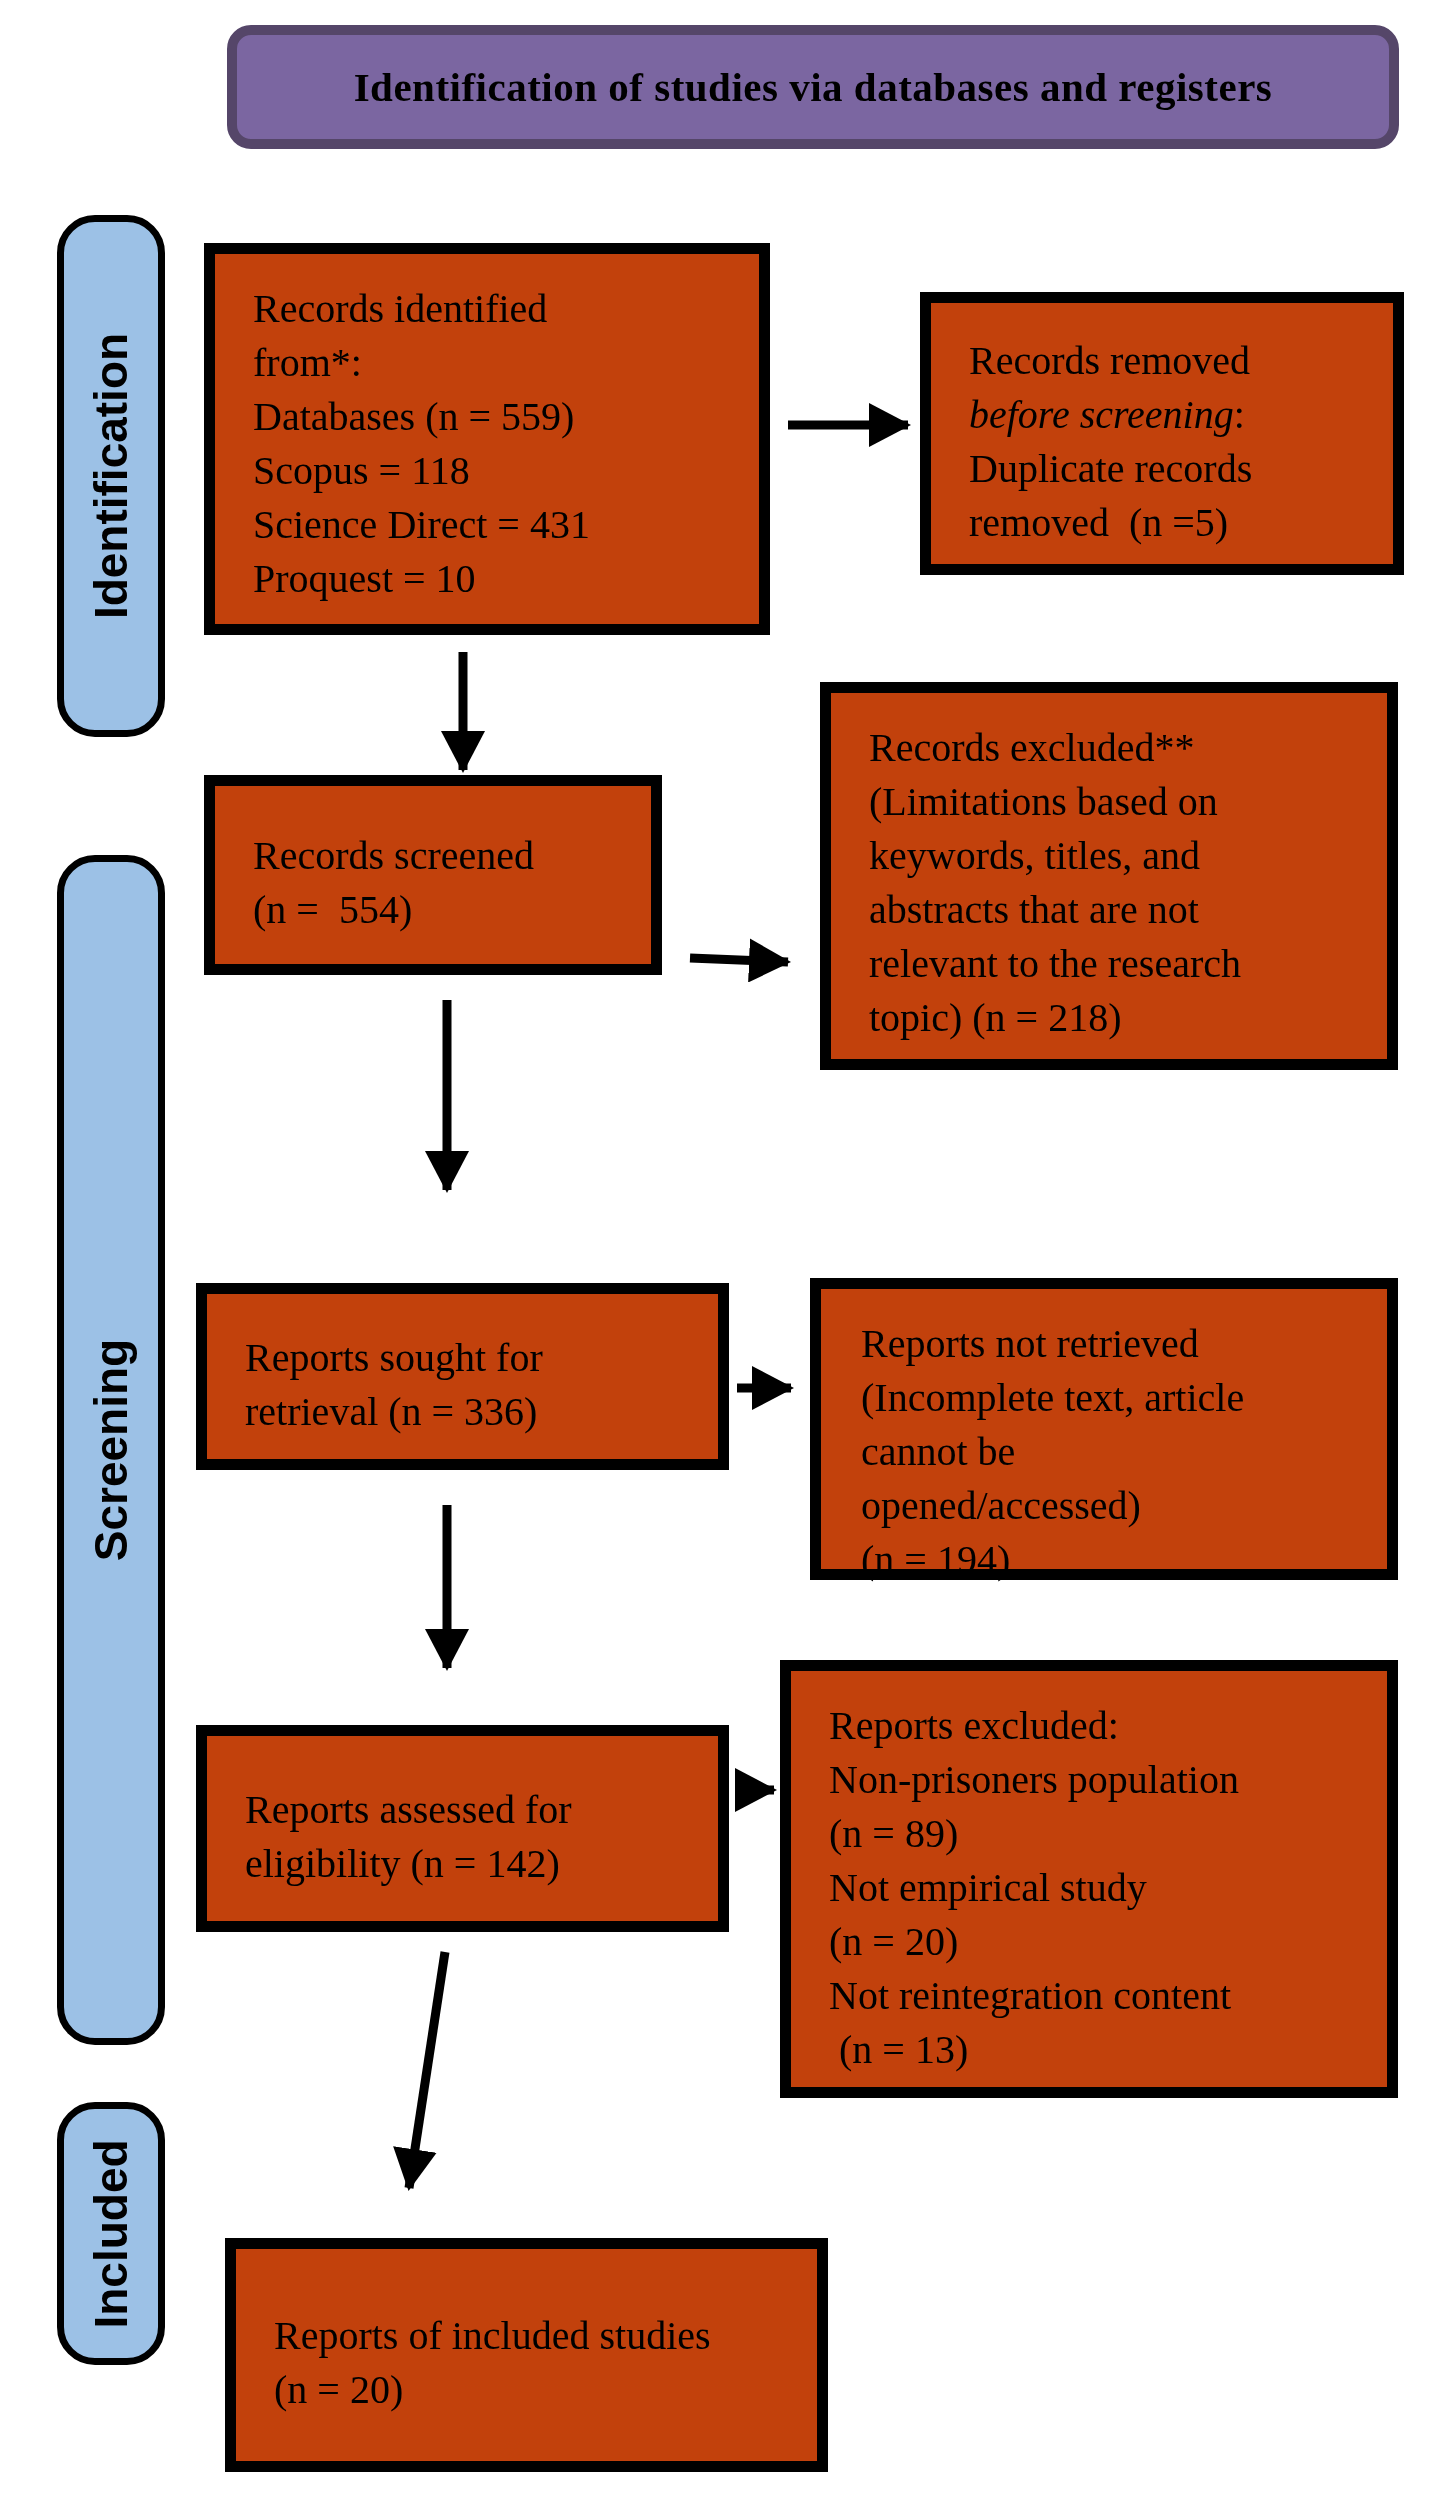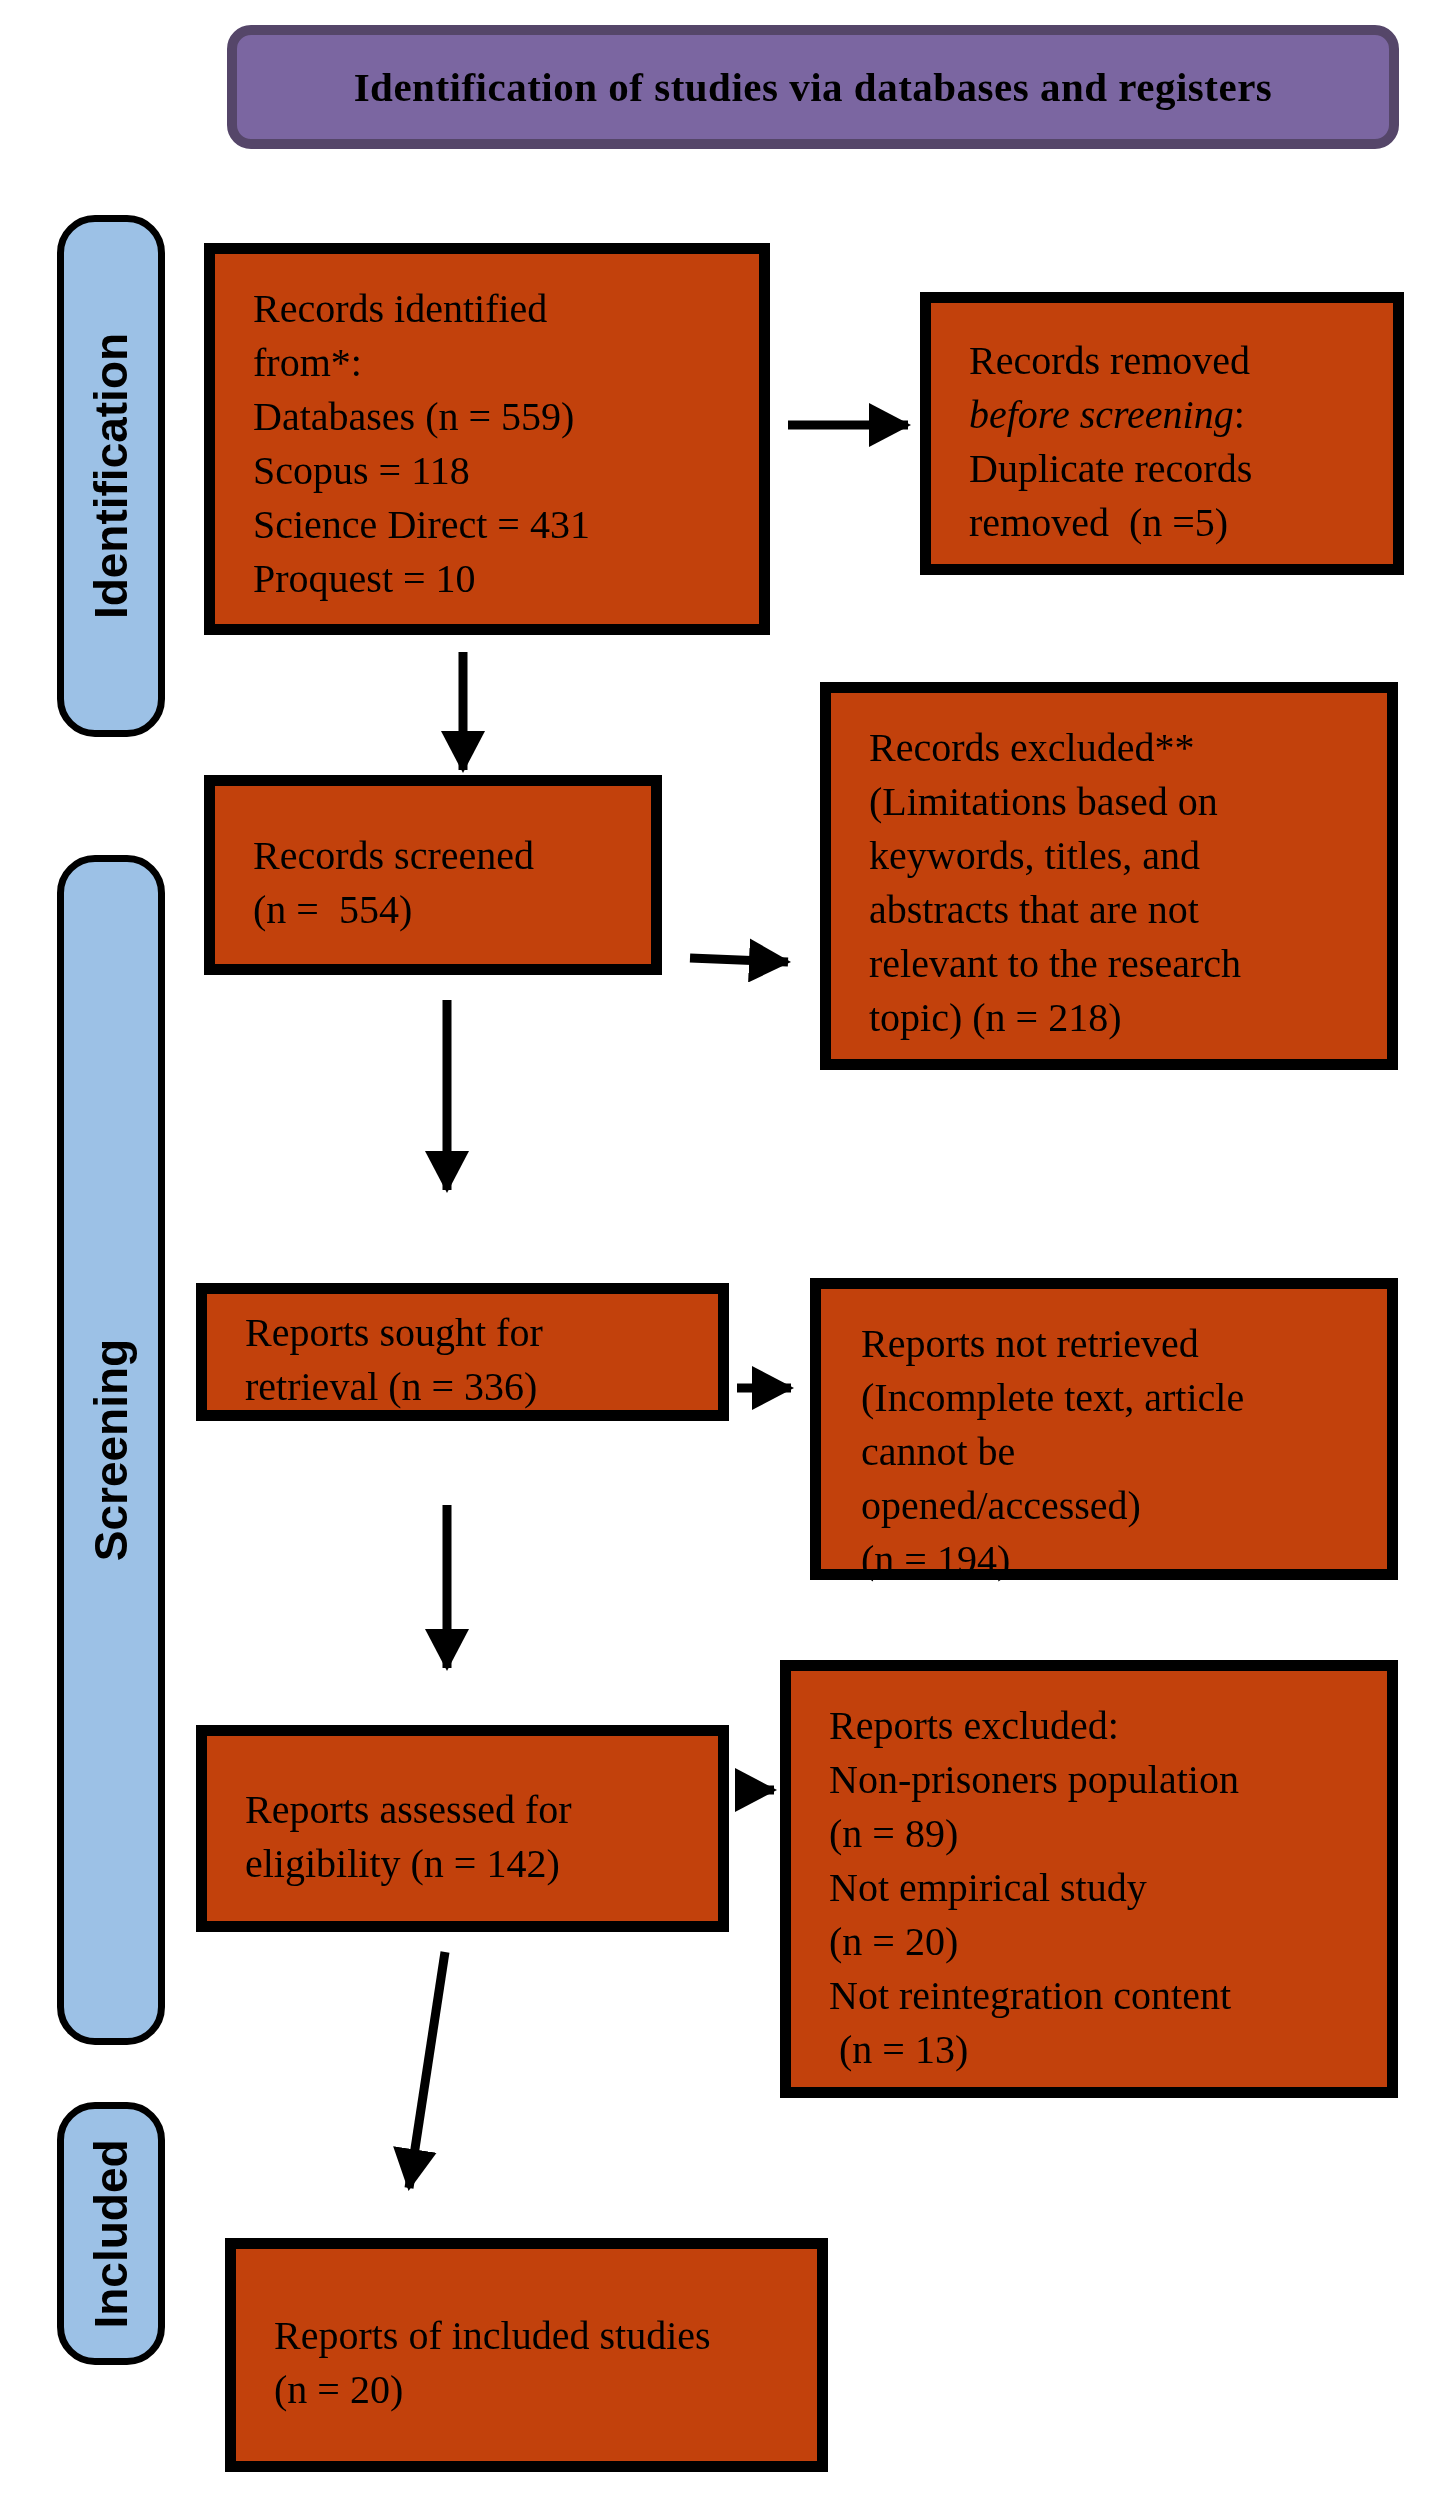--- a/index.html
+++ b/index.html
@@ -54,21 +54,21 @@
     font-size: 40px; line-height: 54px;
     white-space: pre-wrap;
     display: block;
   }
   .it { font-style: italic; }
 
   .box-records-identified    { left: 204px; top: 243px;  width: 566px; height: 392px; }
   .box-records-removed       { left: 920px; top: 292px;  width: 484px; height: 283px; }
   .box-records-screened      { left: 204px; top: 775px;  width: 458px; height: 200px; }
   .box-records-excluded      { left: 820px; top: 682px;  width: 578px; height: 388px; }
-  .box-reports-sought        { left: 196px; top: 1283px; width: 533px; height: 138px; }
+  .box-reports-sought        { left: 196px; top: 1283px; width: 533px; height: 187px; }
   .box-reports-not-retrieved { left: 810px; top: 1278px; width: 588px; height: 302px; padding-left: 40px; }
   .box-reports-assessed      { left: 196px; top: 1725px; width: 533px; height: 207px; }
   .box-reports-excluded      { left: 780px; top: 1660px; width: 618px; height: 438px; }
   .box-included-studies      { left: 225px; top: 2238px; width: 603px; height: 234px; }
 
   svg.arrows { position: absolute; left: 0; top: 0; pointer-events: none; }
   svg.arrows line { stroke: #000; stroke-width: 9; }
 </style>
 </head>
 <body>

